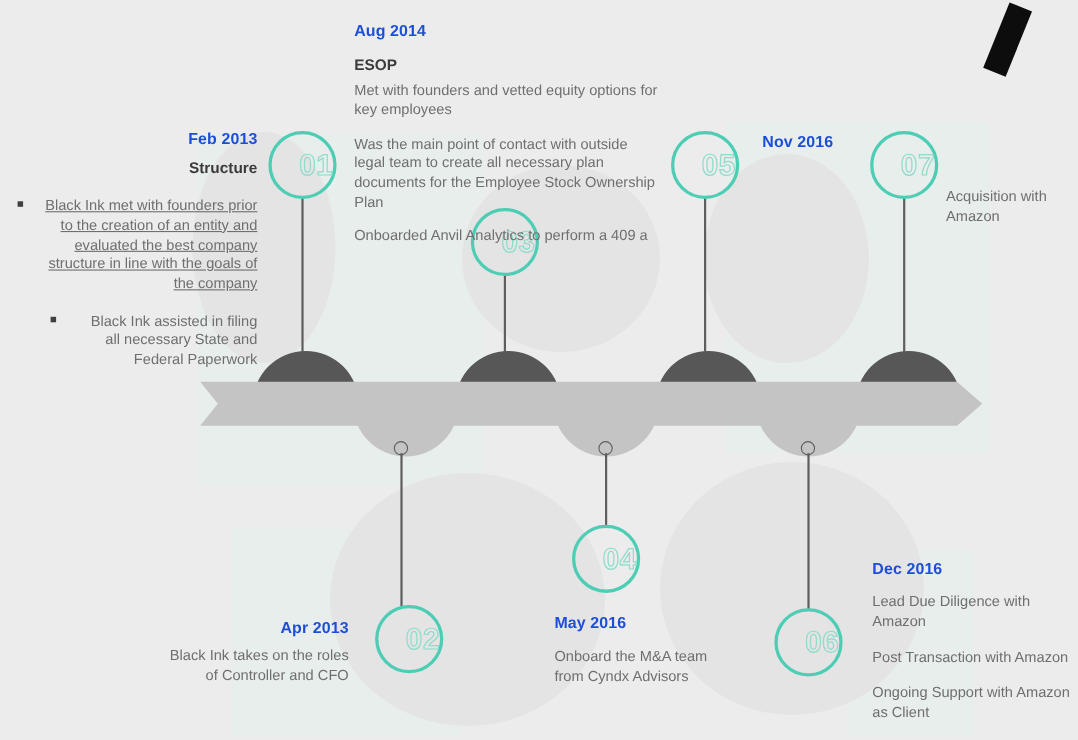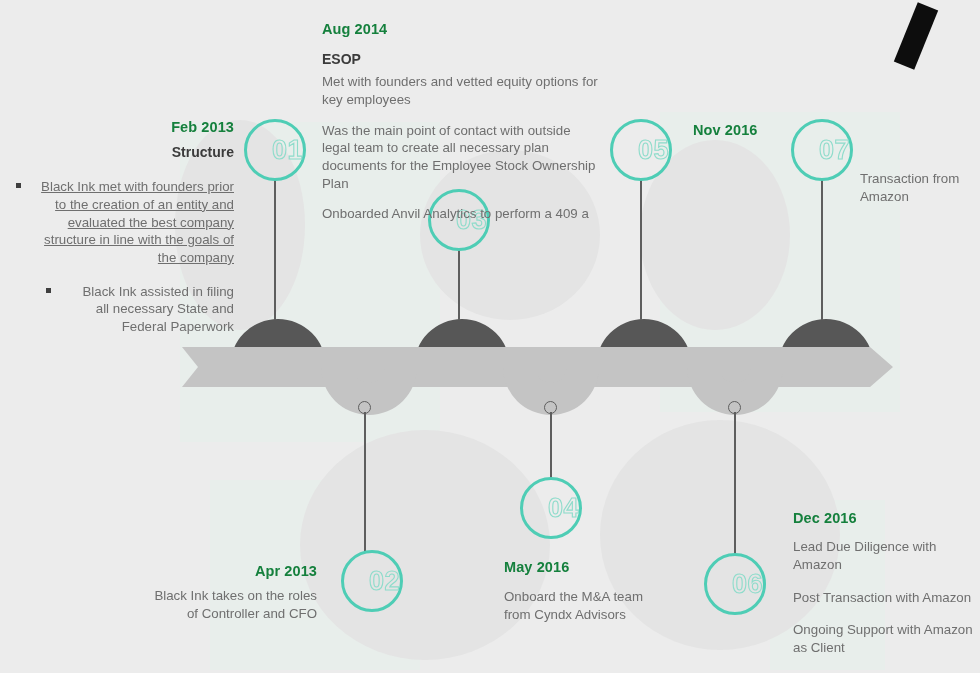--- a/index.html
+++ b/index.html
@@ -44,21 +44,21 @@
     font-size:27px;font-weight:700;letter-spacing:.5px;
     color:transparent;
     -webkit-text-stroke:1.1px #8fdccb;
     text-shadow:0 0 0 rgba(0,0,0,0);
     font-family:"Liberation Sans", sans-serif;
   }
 
   
   .block{position:absolute;}
   .date{
-    color:#15803d;font-weight:700;font-size:14.5px;
+    color:#1d4ed8;font-weight:700;font-size:14.5px;
     margin:0 0 7px 0;letter-spacing:.1px;line-height:1.2;
   }
   .heading{
     color:#3b3b3b;font-weight:700;font-size:14px;margin:0 0 4px 0;line-height:1.35;
   }
   .para{
     color:#6f6f6f;font-size:13.3px;line-height:1.33;margin:0 0 13px 0;
   }
   .para:last-child{margin-bottom:0;}
   .align-right{text-align:right;}
@@ -185,16 +185,16 @@
   </div>
 
   <div class="block align-left" style="left:793px;top:510px;width:180px;">
     <div class="date" style="margin-bottom:11px;">Dec 2016</div>
     <div class="para" style="margin-bottom:15px;">Lead Due Diligence with Amazon</div>
     <div class="para" style="margin-bottom:15px;">Post Transaction with Amazon</div>
     <div class="para">Ongoing Support with Amazon as Client</div>
   </div>
 
   <div class="block align-left" style="left:860px;top:170px;width:120px;">
-    <div class="para">Transaction from Amazon</div>
+    <div class="para">Acquisition with Amazon</div>
   </div>
 
 </div>
 
 </body></html>

